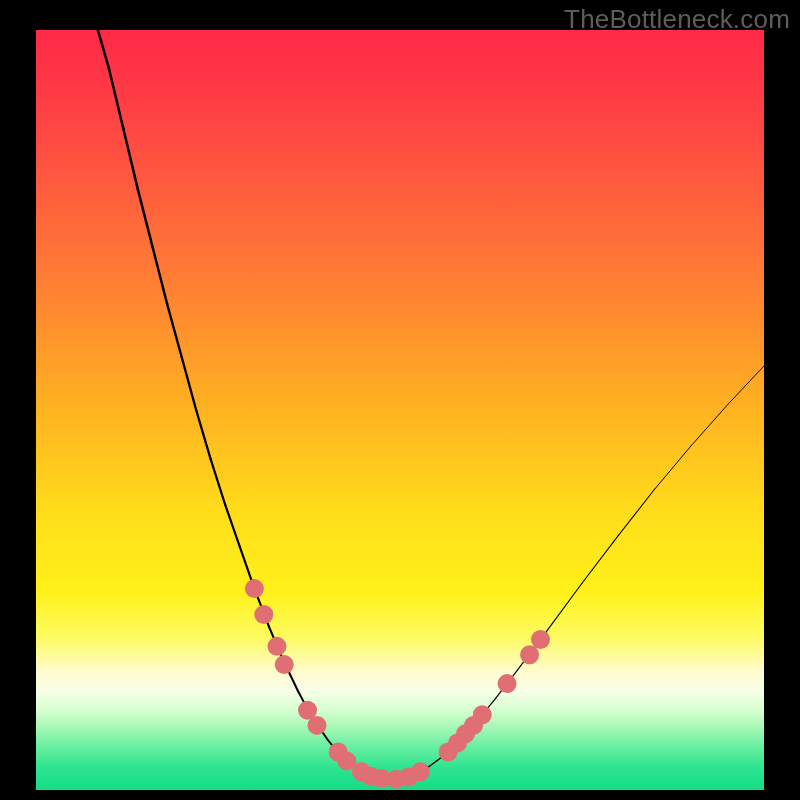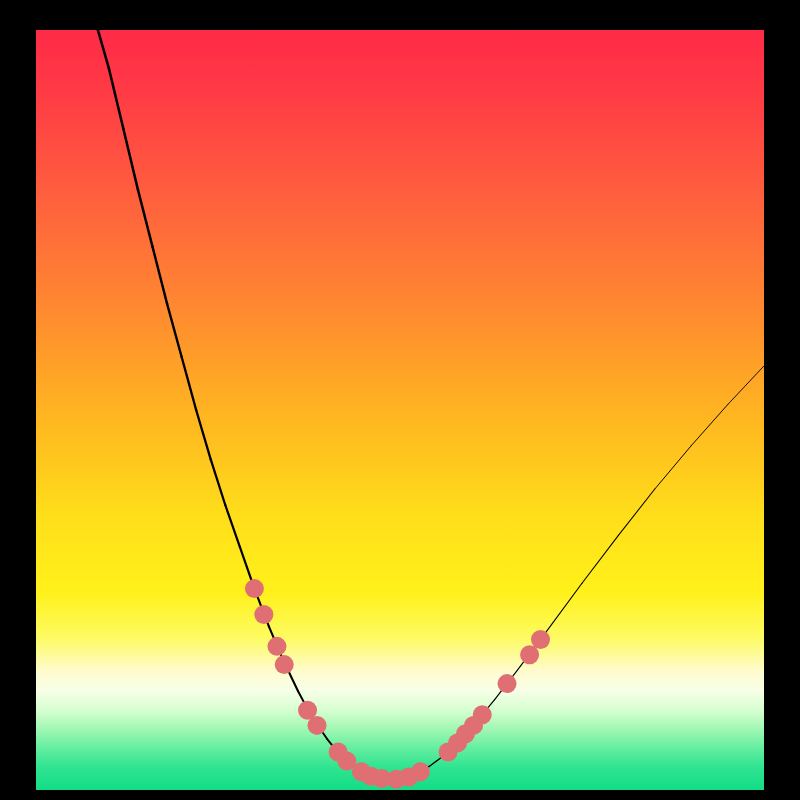--- a/index.html
+++ b/index.html
@@ -37,20 +37,21 @@
     letter-spacing: 0.2px;
     z-index: 50;
     font-family: Arial, sans-serif;
   }
   svg { display: block; }
 </style>
 </head>
 <body>
 
 <div class="frame">
+  <div class="watermark">TheBottleneck.com</div>
 
   <div class="plot">
     <svg id="chart-svg" width="728" height="760" viewBox="0 0 728 760" preserveAspectRatio="none">
       <defs>
         <linearGradient id="bg-grad" x1="0" y1="0" x2="0" y2="1">
             <stop offset="0%" stop-color="#ff2a47"></stop>
             <stop offset="8%" stop-color="#ff3a45"></stop>
             <stop offset="20%" stop-color="#ff5a3f"></stop>
             <stop offset="35%" stop-color="#ff8432"></stop>
             <stop offset="50%" stop-color="#ffb321"></stop>

